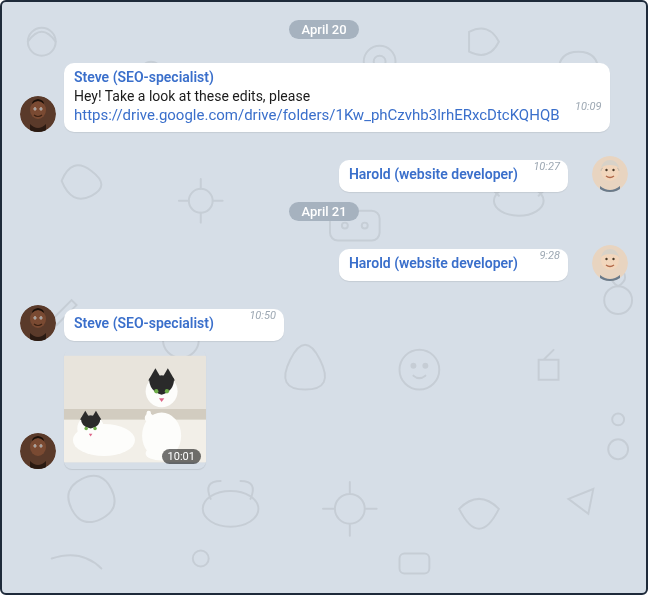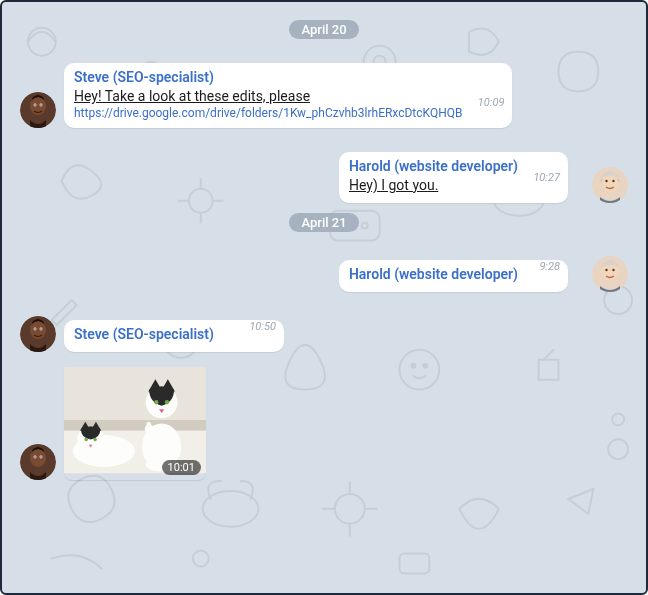--- a/index.html
+++ b/index.html
@@ -69,25 +69,24 @@
     color: #3A6FCB;
     font-weight: 600;
     font-size: 14px;
     margin-bottom: 2px;
   }
   .bubble .text {
     color: #1b1b1b;
     font-size: 14px;
     line-height: 1.35;
     white-space: pre-line;
-    text-decoration: underline;
   }
   .bubble .link {
     color: #3A6FCB;
-    font-size: 12px;
+    font-size: 15px;
     cursor: pointer;
   }
   .bubble .time {
     color: #9DA8B3;
     font-size: 11px;
     font-style: italic;
     position: absolute;
     right: 8px;
     bottom: 19px;
   }
@@ -184,21 +183,20 @@
         <div class="sender">Steve (SEO-specialist)</div>
         <div class="text">Hey! Take a look at these edits, please</div>
         <div class="link">https://drive.google.com/drive/folders/1Kw_phCzvhb3lrhERxcDtcKQHQB</div>
         <div class="time">10:09</div>
       </div>
     </div>
 
     <div class="msg-row right">
       <div class="bubble pad-time">
         <div class="sender">Harold (website developer)</div>
-        <div class="text">Hey) I got you.</div>
         <div class="time">10:27</div>
       </div>
       <div class="avatar">
         <svg viewBox="0 0 36 36">
             <circle cx="18" cy="18" r="18" fill="#e8d4c0"></circle>
             <ellipse cx="18" cy="15" rx="9" ry="10" fill="#f2d6bc"></ellipse>
             <path d="M9 12 q2 -8 9 -8 q7 0 9 8 q-3 -3 -9 -3 q-6 0 -9 3" fill="#d8d2c8"></path>
             <circle cx="14.5" cy="14" r="1.2" fill="#4a3a2a"></circle>
             <circle cx="21.5" cy="14" r="1.2" fill="#4a3a2a"></circle>
             <path d="M14 20 q4 3 8 0" stroke="#b26a4a" stroke-width="1.4" fill="none"></path>

